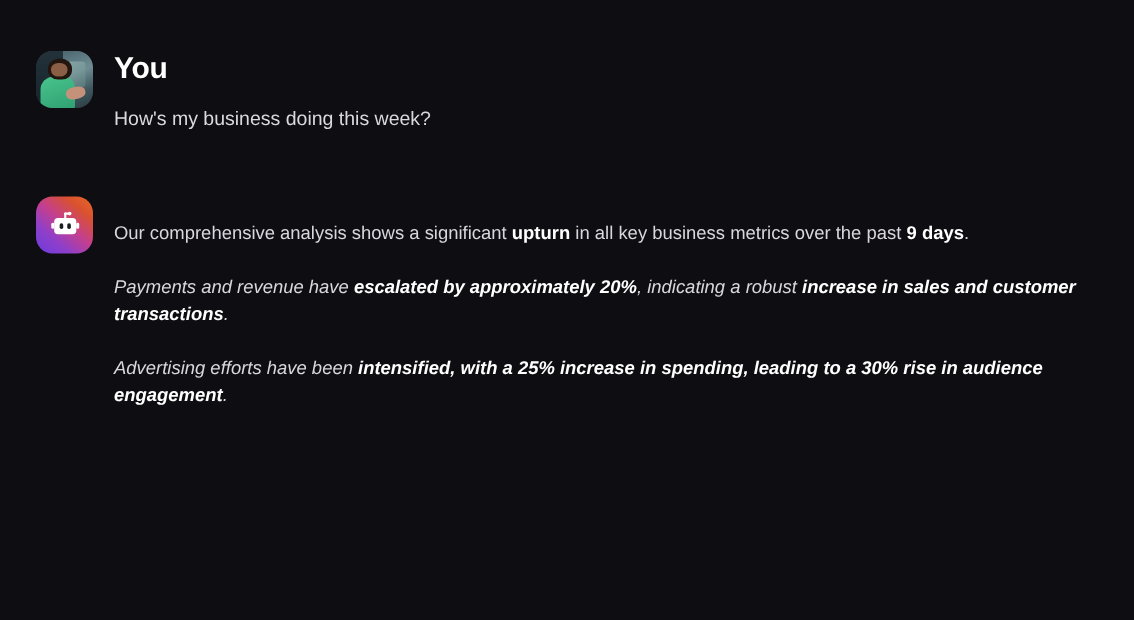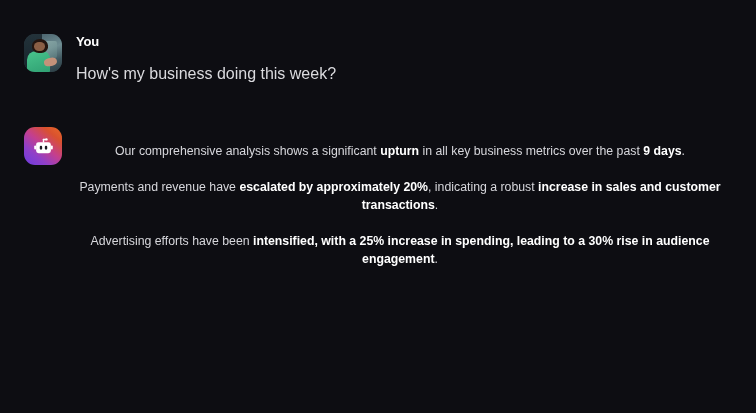--- a/index.html
+++ b/index.html
@@ -51,41 +51,41 @@
   .avatar-ai {
     background:linear-gradient(40deg,#6c3ce0 0%,#8f3fc9 28%,#c43f8e 52%,#d9512f 78%,#e86a27 100%);
     display:flex; align-items:center; justify-content:center;
   }
   .robot { width:23px; height:23px; display:block; }
 
   .body-col { flex:1 1 auto; min-width:0; padding-top:1px; }
 
   .sender {
     color:#ffffff;
-    font-size:13px;
+    font-size:20px;
     font-weight:700;
     letter-spacing:-0.2px;
     line-height:1.15;
   }
   .sender-ai { font-size:18.5px; }
 
   .user-text {
     margin-top:12px;
     color:#dadade;
-    font-size:16px;
+    font-size:13px;
     line-height:1.45;
   }
 
-  .ai-body { margin-top:14px; max-width:648px;text-align:center; }
+  .ai-body { margin-top:14px; max-width:648px; }
   .para {
     color:#d7d7dc;
     font-size:12.3px;
     line-height:1.47;
   }
-  .para + .para { margin-top:18px; }
+  .para + .para { margin-top:18px;font-style:italic; }
   .para b, .para strong { color:#ffffff; font-weight:700; }
   .para-all-bold { color:#ffffff; font-weight:700; }
 </style>
 </head>
 <body>
 
 <div class="conversation">
 
   <div class="message">
     <div class="avatar avatar-photo">

